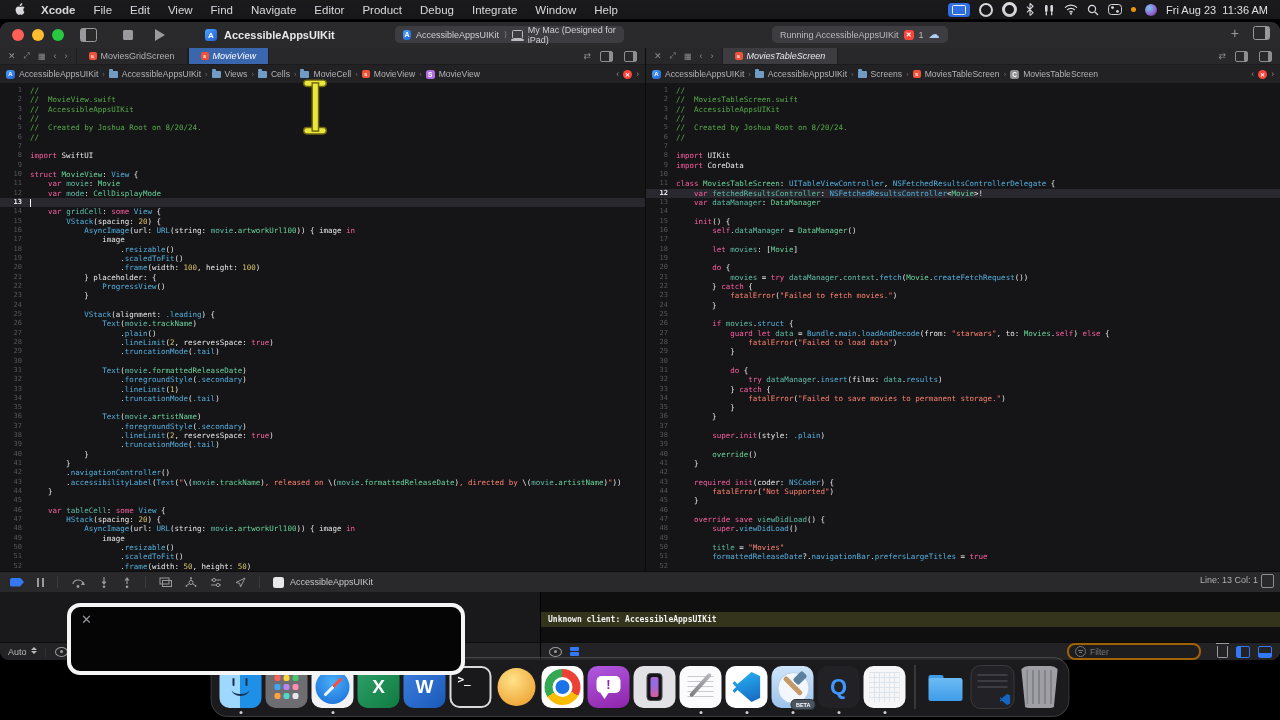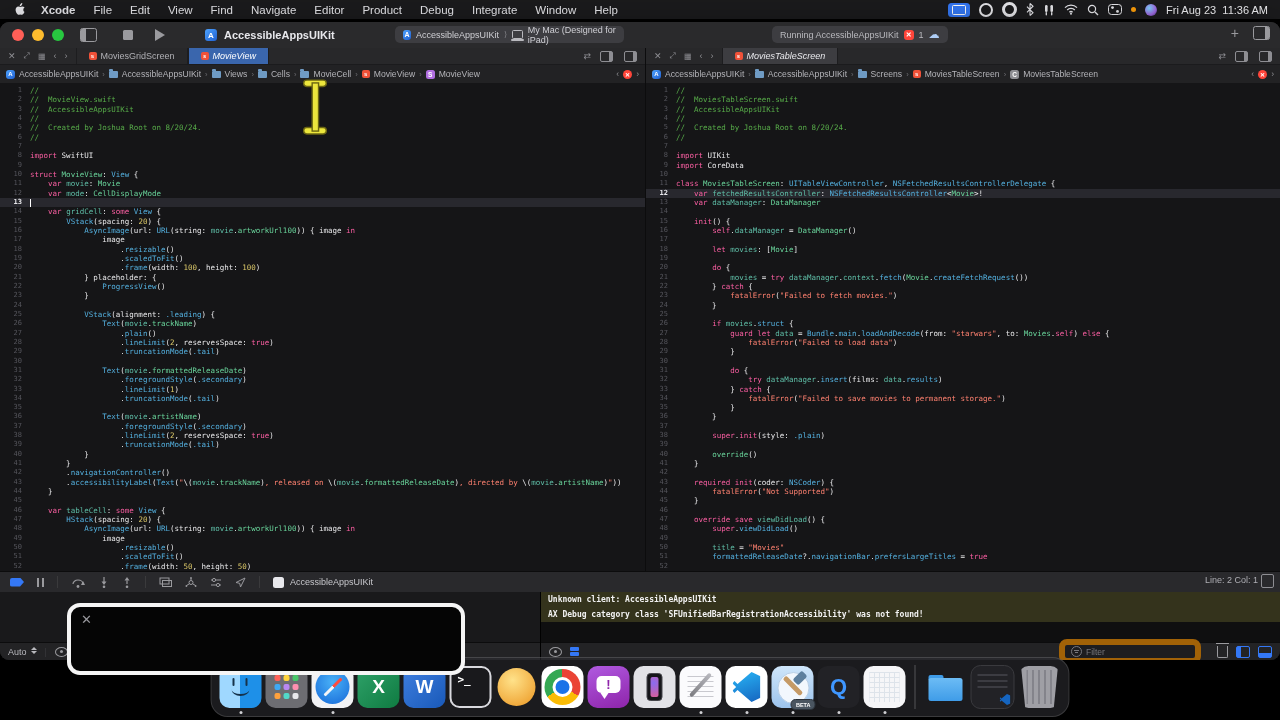--- a/index.html
+++ b/index.html
@@ -102,24 +102,24 @@
   .bottombar{position:absolute;left:0;bottom:0;right:0;height:18px;background:#232325;border-top:1px solid #0c0c0d;
     display:flex;align-items:center;font-size:9px;color:#b9b9be;padding:0 8px;gap:8px;box-sizing:border-box;}
   .updown{display:inline-flex;flex-direction:column;gap:1px;}
   .updown i{width:0;height:0;border-left:3px solid transparent;border-right:3px solid transparent;display:block;}
   .updown .up{border-bottom:3.5px solid #b9b9be;}
   .updown .dn{border-top:3.5px solid #b9b9be;}
   .eye-ico{width:11px;height:8px;border:1.2px solid #9a9a9e;border-radius:50%;position:relative;}
   .eye-ico::before{content:"";position:absolute;left:50%;top:50%;width:3px;height:3px;margin:-1.5px;background:#9a9a9e;border-radius:50%;}
   #console-pane{position:absolute;left:541px;top:0;right:0;height:100%;}
   .log-row{height:15px;line-height:15px;font-family:"DejaVu Sans Mono","Liberation Mono",monospace;
-    font-size:8px;font-weight:bold;color:#f2f2f2;padding:0 7px;white-space:pre;overflow:hidden;}
+    font-size:8px;font-weight:bold;color:#f2f2f2;padding:0 7px;white-space:pre;overflow:hidden;margin-top:20px;}
   .log-row.olive{background:#34331c;}
   .log-row.black{background:#050505;}
-  .filter-field{margin-left:auto;background:#1d1d1f;border:6px solid #a16207;border-radius:8px;height:13px;
+  .filter-field{margin-left:auto;background:#1d1d1f;border:2px solid #a16207;border-radius:8px;height:13px;
     width:118px;display:flex;align-items:center;gap:4px;padding:0 6px;color:#77777c;font-size:8.5px;}
   .filter-ico{width:9px;height:9px;border:1px solid #77777c;border-radius:50%;position:relative;display:inline-block;}
   .filter-ico::before{content:"";position:absolute;left:2px;right:2px;top:2.6px;height:1px;background:#77777c;}
   .filter-ico::after{content:"";position:absolute;left:3.2px;right:3.2px;top:4.8px;height:1px;background:#77777c;}
   .trash-ico{width:9px;height:11px;border:1.2px solid #9a9a9e;border-top:none;border-radius:0 0 2px 2px;position:relative;margin-left:8px;}
   .trash-ico::before{content:"";position:absolute;left:-2px;right:-2px;top:-2.5px;height:1.4px;background:#9a9a9e;}
   .panel-toggle{width:12px;height:10px;border:1.3px solid #3478f6;border-radius:2px;position:relative;}
   .panel-toggle.left-fill::before{content:"";position:absolute;left:0;top:0;bottom:0;width:4px;background:#3478f6;}
   .panel-toggle.bottom-fill::before{content:"";position:absolute;left:0;right:0;bottom:0;height:3.5px;background:#3478f6;}
   .dbl-blue{display:inline-flex;flex-direction:column;gap:1.5px;}
@@ -566,21 +566,21 @@
       </svg>
     <svg class="dbg-svg" width="11" height="11" viewBox="0 0 11 11">
         <path d="M1 5.5 L10 1 L5.5 10 L4.7 6.3 Z" stroke="#9a9a9e" fill="none"></path>
       </svg>
     <span class="dbg-sep"></span>
     <span id="dbg-proc">
       <span class="proc-ico"></span>
       <span>AccessibleAppsUIKit</span>
     </span>
   </div>
-  <span id="status-line">Line: 2  Col: 1</span>
+  <span id="status-line">Line: 13  Col: 1</span>
   <span id="statusline-ico"></span>
 
   <div id="console-area">
     <div id="vars-pane">
       <div class="bottombar">
         <span style="display:flex;align-items:flex-start;gap:4px">
           <span>Auto</span>
           <span class="updown">
               <i class="up"></i>
               <i class="dn"></i>

